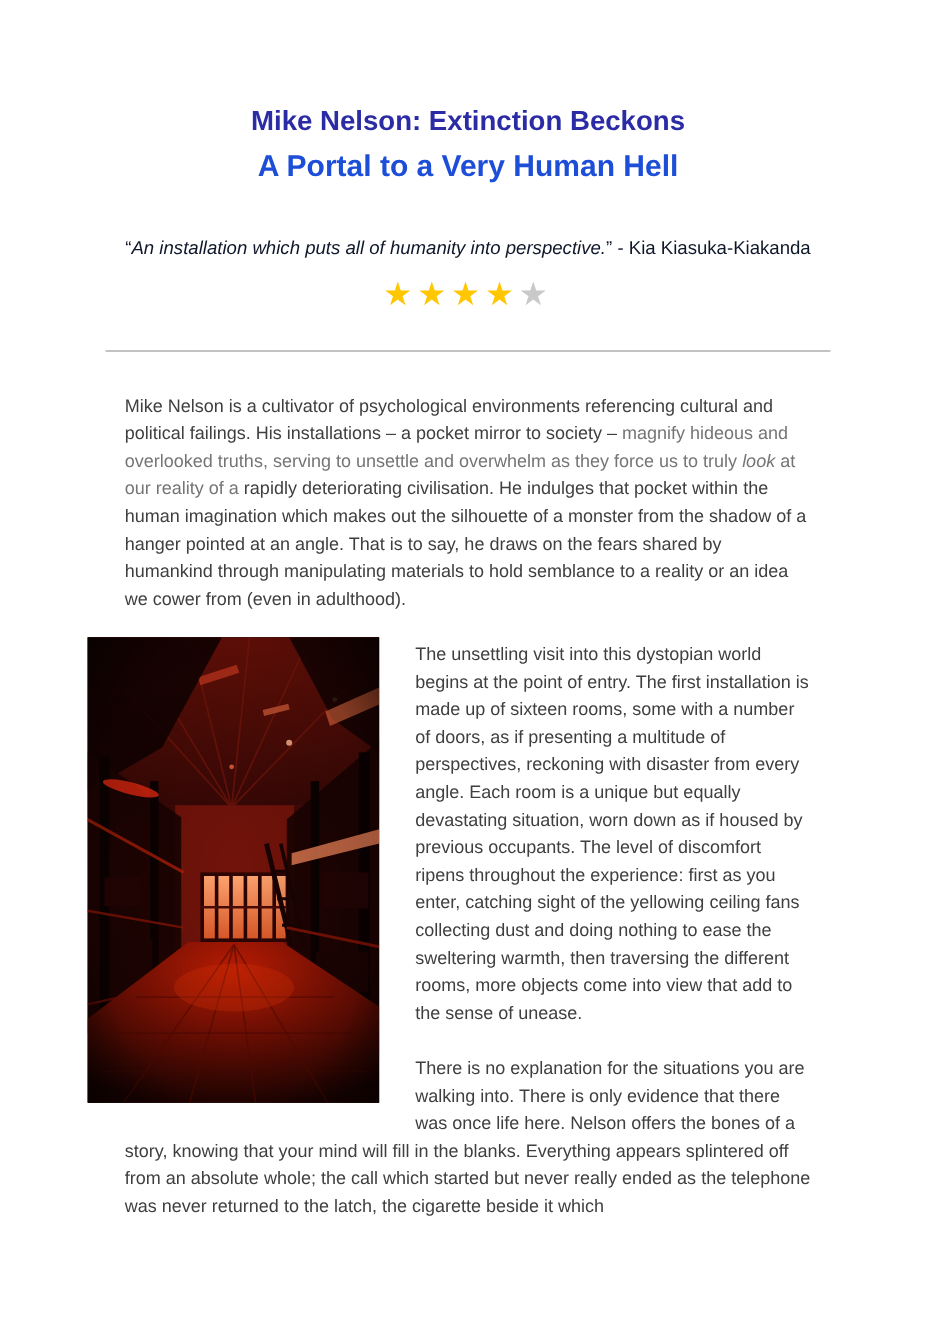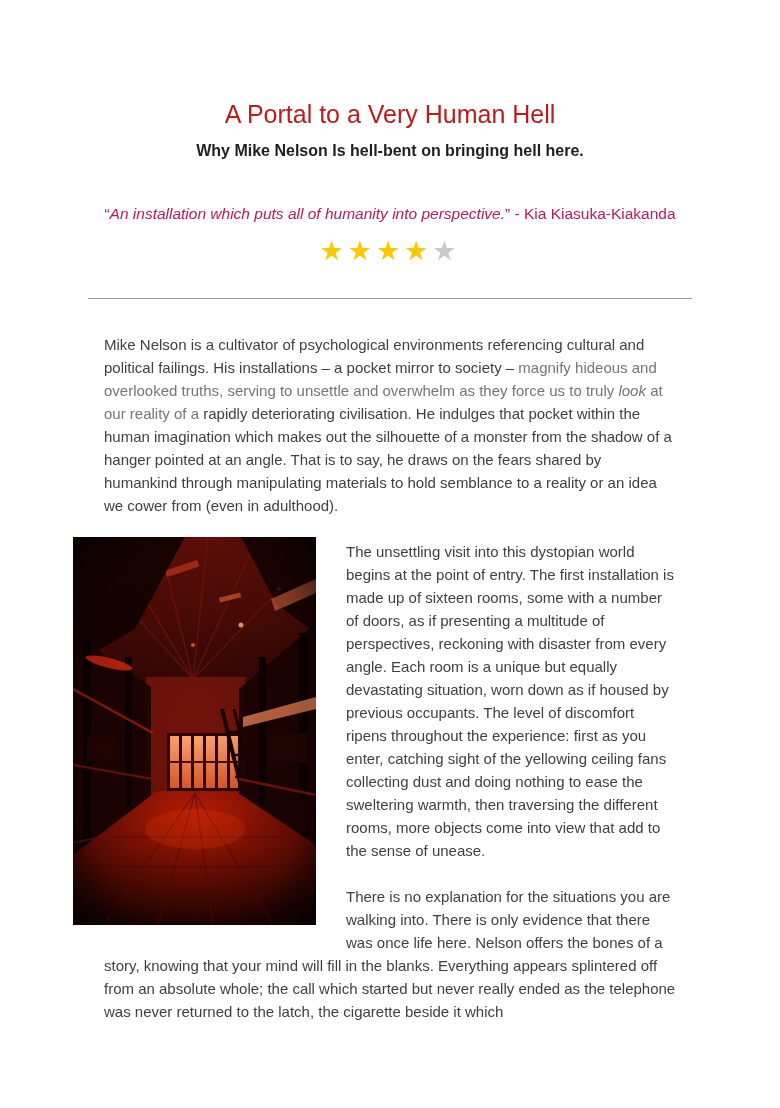--- a/index.html
+++ b/index.html
@@ -23,36 +23,36 @@
     font-size: 23px;
     line-height: 1.1;
     font-weight: 700;
     color: #2b2ba5;
   }
   h2.subtitle {
     margin: 13px 0 0 0;
     text-align: center;
     font-size: 25px;
     line-height: 1.1;
-    font-weight: 400;
-    color: #b91c1c;
+    font-weight: 700;
+    color: #1d4ed8;
   }
   h3.tagline {
     margin: 12px 0 0 0;
     text-align: center;
     font-size: 16px;
     line-height: 1.2;
     font-weight: 700;
     color: #1e1e22;
   }
   p.quote {
     margin: 45px 0 0 0;
     text-align: center;
     font-size: 15.5px;
-    color: #be185d;
+    color: #0f172a;
   }
   .stars {
     margin-top: 15px;
     text-align: center;
     font-size: 27px;
     line-height: 1;
     letter-spacing: 4px;
     white-space: nowrap;
   }
   .star-filled { color: #ffc702; }
@@ -79,22 +79,22 @@
     margin: 4px 30px 18px -15px;
     background: #140203;
   }
   .photo-wrap svg { display: block; }
 </style>
 </head>
 <body>
 
 <div class="page">
 
+  <h1 class="title">Mike Nelson: Extinction Beckons</h1>
   <h2 class="subtitle">A Portal to a Very Human Hell</h2>
-  <h3 class="tagline">Why Mike Nelson Is hell-bent on bringing hell here.</h3>
 
   <p class="quote"><span>“</span><em>An installation which puts all of humanity into perspective.</em><span>” - Kia Kiasuka-Kiakanda</span></p>
 
   <div class="stars"><span class="star-filled">★★★★</span><span class="star-empty">★</span></div>
 
   <hr class="divider">
 
   <div class="article">
 
     <p><span>Mike Nelson is a cultivator of psychological environments referencing cultural and political failings. His installations – a pocket mirror to society – </span><span class="muted">magnify hideous and overlooked truths, serving to unsettle and overwhelm as they force us to truly </span><em class="muted">look</em><span class="muted"> at our reality of a </span><span>rapidly deteriorating civilisation. He indulges that pocket within the human imagination which makes out the silhouette of a monster from the shadow of a hanger pointed at an angle. That is to say, he draws on the fears shared by humankind through manipulating materials to hold semblance to a reality or an idea we cower from (even in adulthood).</span></p>

